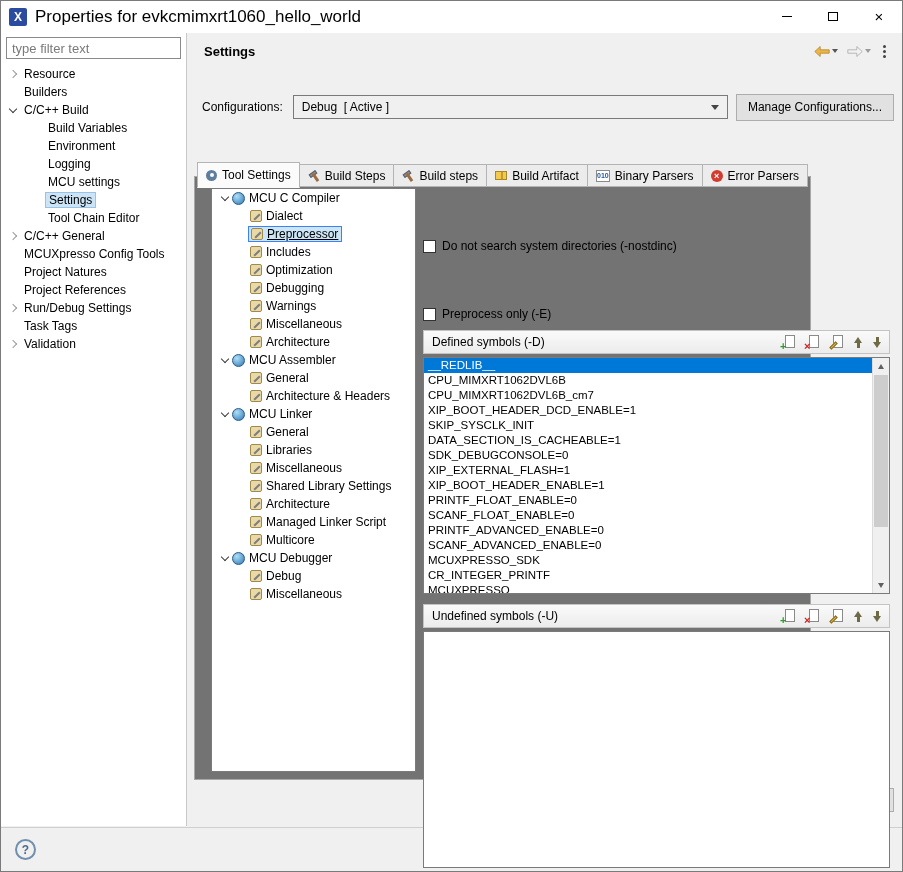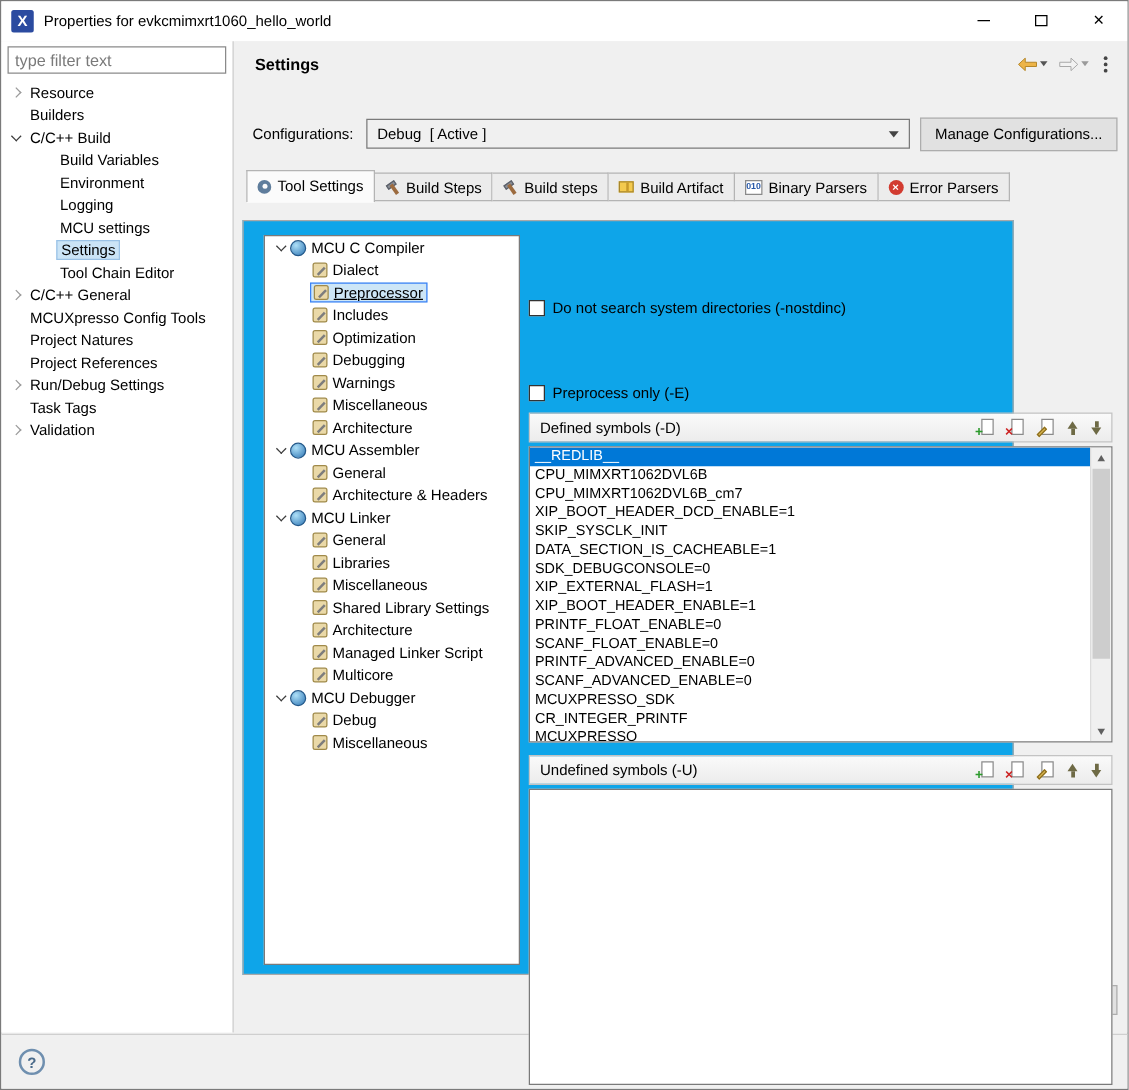--- a/index.html
+++ b/index.html
@@ -3,21 +3,21 @@
 <meta charset="utf-8">
 <style>
   * { margin:0; padding:0; box-sizing:border-box; }
   html,body { width:903px; height:872px; }
   body { font-family:"Liberation Sans", sans-serif; font-size:12px; color:#000; background:#f0f0f0; }
   .app { position:relative; width:903px; height:872px; background:#f0f0f0; border:1px solid #7a7a7a; overflow:hidden; }
 
   
   .titlebar { position:absolute; top:0; left:0; right:0; height:32px; background:#fff; display:flex; align-items:center; padding-left:8px; }
   .app-logo { width:18px; height:18px; background:#2b4ba0; color:#fff; font-weight:bold; font-size:12px; display:flex; align-items:center; justify-content:center; border-radius:2px; margin-right:8px; }
-  .win-title { font-size:12px; }
+  .win-title { font-size:17px; }
   .win-controls { position:absolute; right:0; top:0; height:31px; display:flex; }
   .win-btn { width:46px; height:31px; display:flex; align-items:center; justify-content:center; }
   .min-glyph { width:10px; height:1px; background:#000; display:block; }
   .max-glyph { width:10px; height:9px; border:1px solid #000; display:block; }
   .close-glyph { font-size:15px; line-height:1; }
 
   
   .sidebar { position:absolute; top:32px; left:0; width:186px; bottom:45px; background:#fff; border-right:1px solid #c9c9c9; }
   .filter-input { display:block; margin:4px 5px 6px 5px; width:175px; height:22px; border:1px solid #8a8a8a; padding:0 5px; font-family:"Liberation Sans", sans-serif; font-size:13px; background:#fff; }
   .filter-input::placeholder { color:#7a7a7a; }
@@ -43,40 +43,40 @@
 
   .config-row { position:absolute; top:60px; left:0; right:0; height:28px; display:flex; align-items:center; padding-left:14px; }
   .config-label { margin-right:10px; }
   .combo { flex:1; height:24px; border:1px solid #7a7a7a; background:#f0f0f0; display:flex; align-items:center; padding:0 8px; position:relative; }
   .combo-value { flex:1; white-space:pre; overflow:hidden; }
   .combo-caret { width:0; height:0; border-left:4px solid transparent; border-right:4px solid transparent; border-top:5px solid #444; }
   .btn { height:27px; background:#e1e1e1; border:1px solid #adadad; padding:0 11px; font-family:"Liberation Sans", sans-serif; font-size:12px; display:inline-flex; align-items:center; justify-content:center; white-space:nowrap; }
   .manage-btn { margin:0 8px; }
 
   
-  .tabs { position:absolute; top:102px; left:9px; height:26px; display:flex; align-items:flex-end; z-index:2; }
+  .tabs { position:absolute; top:128px; left:9px; height:26px; display:flex; align-items:flex-end; z-index:2; }
   .tab { height:23px; display:flex; align-items:center; gap:5px; padding:0 8px; background:#ececec; border:1px solid #b4b4b4; border-left:none; white-space:nowrap; }
   .tab:first-child { border-left:1px solid #b4b4b4; }
   .tab.active { height:26px; background:#fbfbfb; border-left:1px solid #b4b4b4; margin-bottom:-1px; border-bottom:1px solid #fbfbfb; }
 
   
   .gear-icon { width:11px; height:11px; border-radius:50%; background:#5f7d9c; position:relative; flex:0 0 11px; }
   .gear-icon::after { content:""; position:absolute; left:3.5px; top:3.5px; width:4px; height:4px; border-radius:50%; background:#fbfbfb; }
   .hammer-icon { position:relative; width:12px; height:12px; flex:0 0 12px; }
   .hammer-icon .hd { position:absolute; left:1px; top:2px; width:8px; height:4px; background:#8a8f98; border:1px solid #5c6069; transform:rotate(-35deg); }
   .hammer-icon .hn { position:absolute; left:6px; top:3px; width:2.5px; height:9px; background:#9c6b3f; transform:rotate(-35deg); }
   .pkg-icon { width:12px; height:9px; background:#f4ca4e; border:1px solid #a8862a; position:relative; flex:0 0 12px; }
   .pkg-icon::after { content:""; position:absolute; left:5px; top:0; width:2px; height:100%; background:#c89a2a; }
   .bin-icon { width:14px; height:12px; background:#fff; border:1px solid #8a8a8a; font-size:7px; line-height:10px; text-align:center; color:#2456a8; font-weight:bold; flex:0 0 14px; }
   .bin-icon::after { content:"010"; }
   .err-icon { width:12px; height:12px; border-radius:50%; background:#d23b30; color:#fff; font-size:9px; font-weight:bold; line-height:12px; text-align:center; flex:0 0 12px; }
   .err-icon::after { content:"\00d7"; }
 
   
-  .content-box { position:absolute; top:143px; left:6px; width:617px; height:604px; border:1px solid #a8a8a8; background:#0ea5e9; z-index:1; }
+  .content-box { position:absolute; top:143px; left:6px; width:617px; height:604px; border:1px solid #a8a8a8; background:#737373; z-index:1; }
   .tool-tree { position:absolute; left:16px; top:11px; width:205px; height:584px; background:#fff; border:1px solid #7a7a7a; overflow:hidden; }
   .tt-row { height:18px; display:flex; align-items:center; padding-left:6px; white-space:nowrap; }
   .tt-row .chev-box { width:14px; flex:0 0 14px; display:flex; align-items:center; justify-content:center; }
   .tt-row.child { padding-left:38px; }
   .cat-icon { width:13px; height:13px; border-radius:50%; background:radial-gradient(circle at 35% 30%, #aee0f8, #2f76b4); border:1px solid #24598a; margin-right:4px; flex:0 0 13px; }
   .child-icon { position:relative; width:12px; height:12px; background:#ead9a8; border:1px solid #a08a4a; border-radius:2px; margin-right:4px; flex:0 0 12px; }
   .child-icon i { position:absolute; left:2px; top:5px; width:8px; height:2px; background:#7d7d7d; transform:rotate(-45deg); }
   .sel2 { display:flex; align-items:center; background:#cde6f7; border:1px solid #3b82f6; padding:0 3px 0 2px; margin-left:-2px;text-decoration:underline; }
   .sel2 .child-icon { margin-right:4px; }
 

